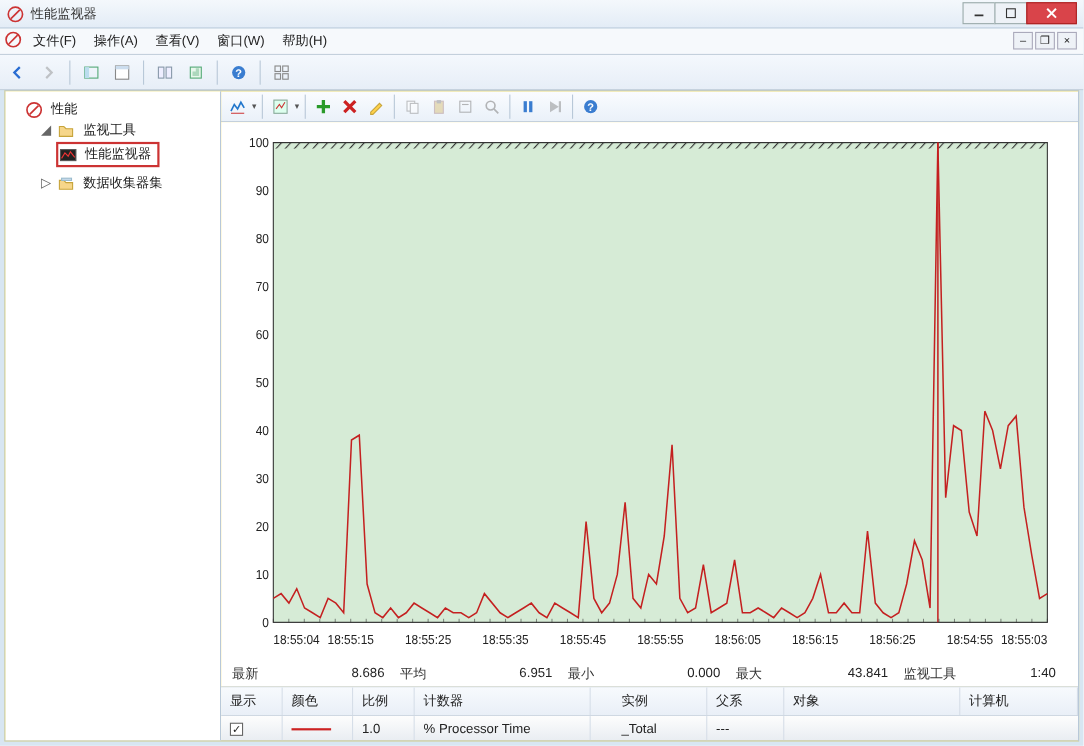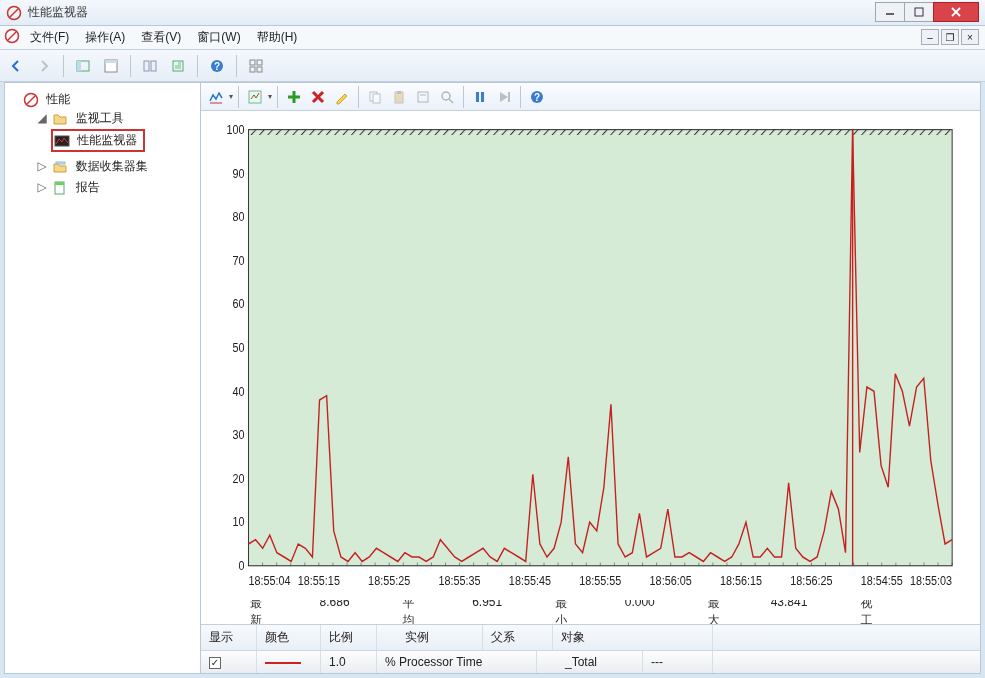--- a/index.html
+++ b/index.html
@@ -38,21 +38,21 @@
   .main { flex:1; display:flex; flex-direction:column; overflow:hidden; position:relative;}
   .subtoolbar { height:28px; border-bottom:1px solid #c4d0dc; background:linear-gradient(#fafcff,#eaf1f9); display:flex; align-items:center; padding:0 4px; gap:2px; }
   .subtoolbar .tbtn { width:22px; height:22px; }
 
   .chartwrap { flex:1; position:relative; padding:10px 18px 4px 12px; background:#fff; }
   .chart-svg { width:100%; height:100%; display:block; }
 
   .statsbar { height:24px; display:flex; align-items:center; gap:4px; padding:0 10px; background:#fff; }
   .statsbar .l { color:#333; }
   .statsbar .v { text-align:right; min-width:90px; padding-right:10px;}
-  .statsbar .pair{ flex:1; display:flex; justify-content:space-between;margin-left:39px; }
+  .statsbar .pair{ flex:1; display:flex; justify-content:space-between; }
 
   .counters { border-top:1px solid #c4d0dc; background:#fff; }
   .chead { display:flex; background:linear-gradient(#f7fafd,#e9eff7); border-bottom:1px solid #cfd8e2; font-size:12px; }
   .chead .cc, .crow .cc { padding:4px 8px; border-right:1px solid #d6dee8; overflow:hidden; text-overflow:ellipsis; white-space:nowrap; }
   .crow { display:flex; background:linear-gradient(#fdfdfd,#e9edf2); font-size:12px;}
   .cc.c0{width:56px;} .cc.c1{width:64px;} .cc.c2{width:56px;} .cc.c3{width:160px;}
   .cc.c4{width:86px;margin-left:20px;} .cc.c5{width:70px;} .cc.c6{width:160px;} .cc.c7{flex:1;}
 
   .colorline { display:inline-block; width:36px; height:0; border-top:2px solid #c22; vertical-align:middle;}
   .chk { width:12px;height:12px;border:1px solid #666;display:inline-flex;align-items:center;justify-content:center;background:#fff; font-size:10px;}
@@ -194,28 +194,20 @@
               </li>
             </ul>
           </li>
           <li>
             <span class="exp">▷</span>
             <span class="nic"><svg class="icon" viewBox="0 0 16 16">
                   <path d="M2 5h4l2 2h6v6H2z" fill="#f6d68a" stroke="#c7a43a"></path>
                   <rect x="4" y="3" width="9" height="2" fill="#cde" stroke="#9bc"></rect>
                 </svg></span>
             <span class="lbl">数据收集器集</span>
-          </li>
-          <li>
-            <span class="exp">▷</span>
-            <span class="nic"><svg class="icon" viewBox="0 0 16 16">
-                  <rect x="3" y="2" width="9" height="12" fill="#fff" stroke="#5a7"></rect>
-                  <rect x="3" y="2" width="9" height="3" fill="#7c6"></rect>
-                </svg></span>
-            <span class="lbl">报告</span>
           </li>
         </ul>
       </li>
     </ul>
   </div>
 
   <div class="main">
     <div class="subtoolbar">
       <div class="tbtn">
           <svg class="icon" viewBox="0 0 16 16">
@@ -403,23 +395,25 @@
           <span class="l">监视工具</span>
           <span class="v">1:40</span>
         </div>
     </div>
 
     <div class="counters">
       <div class="chead">
         <div class="cc c0">显示</div>
         <div class="cc c1">颜色</div>
         <div class="cc c2">比例</div>
+        <div class="cc c3">计数器</div>
         <div class="cc c4">实例</div>
         <div class="cc c5">父系</div>
         <div class="cc c6">对象</div>
+        <div class="cc c7">计算机</div>
       </div>
       <div class="crow">
         <div class="cc c0"><span class="chk">✓</span></div>
         <div class="cc c1"><span class="colorline"></span></div>
         <div class="cc c2">1.0</div>
         <div class="cc c3">% Processor Time</div>
         <div class="cc c4">_Total</div>
         <div class="cc c5">---</div>
       </div>
     </div>

